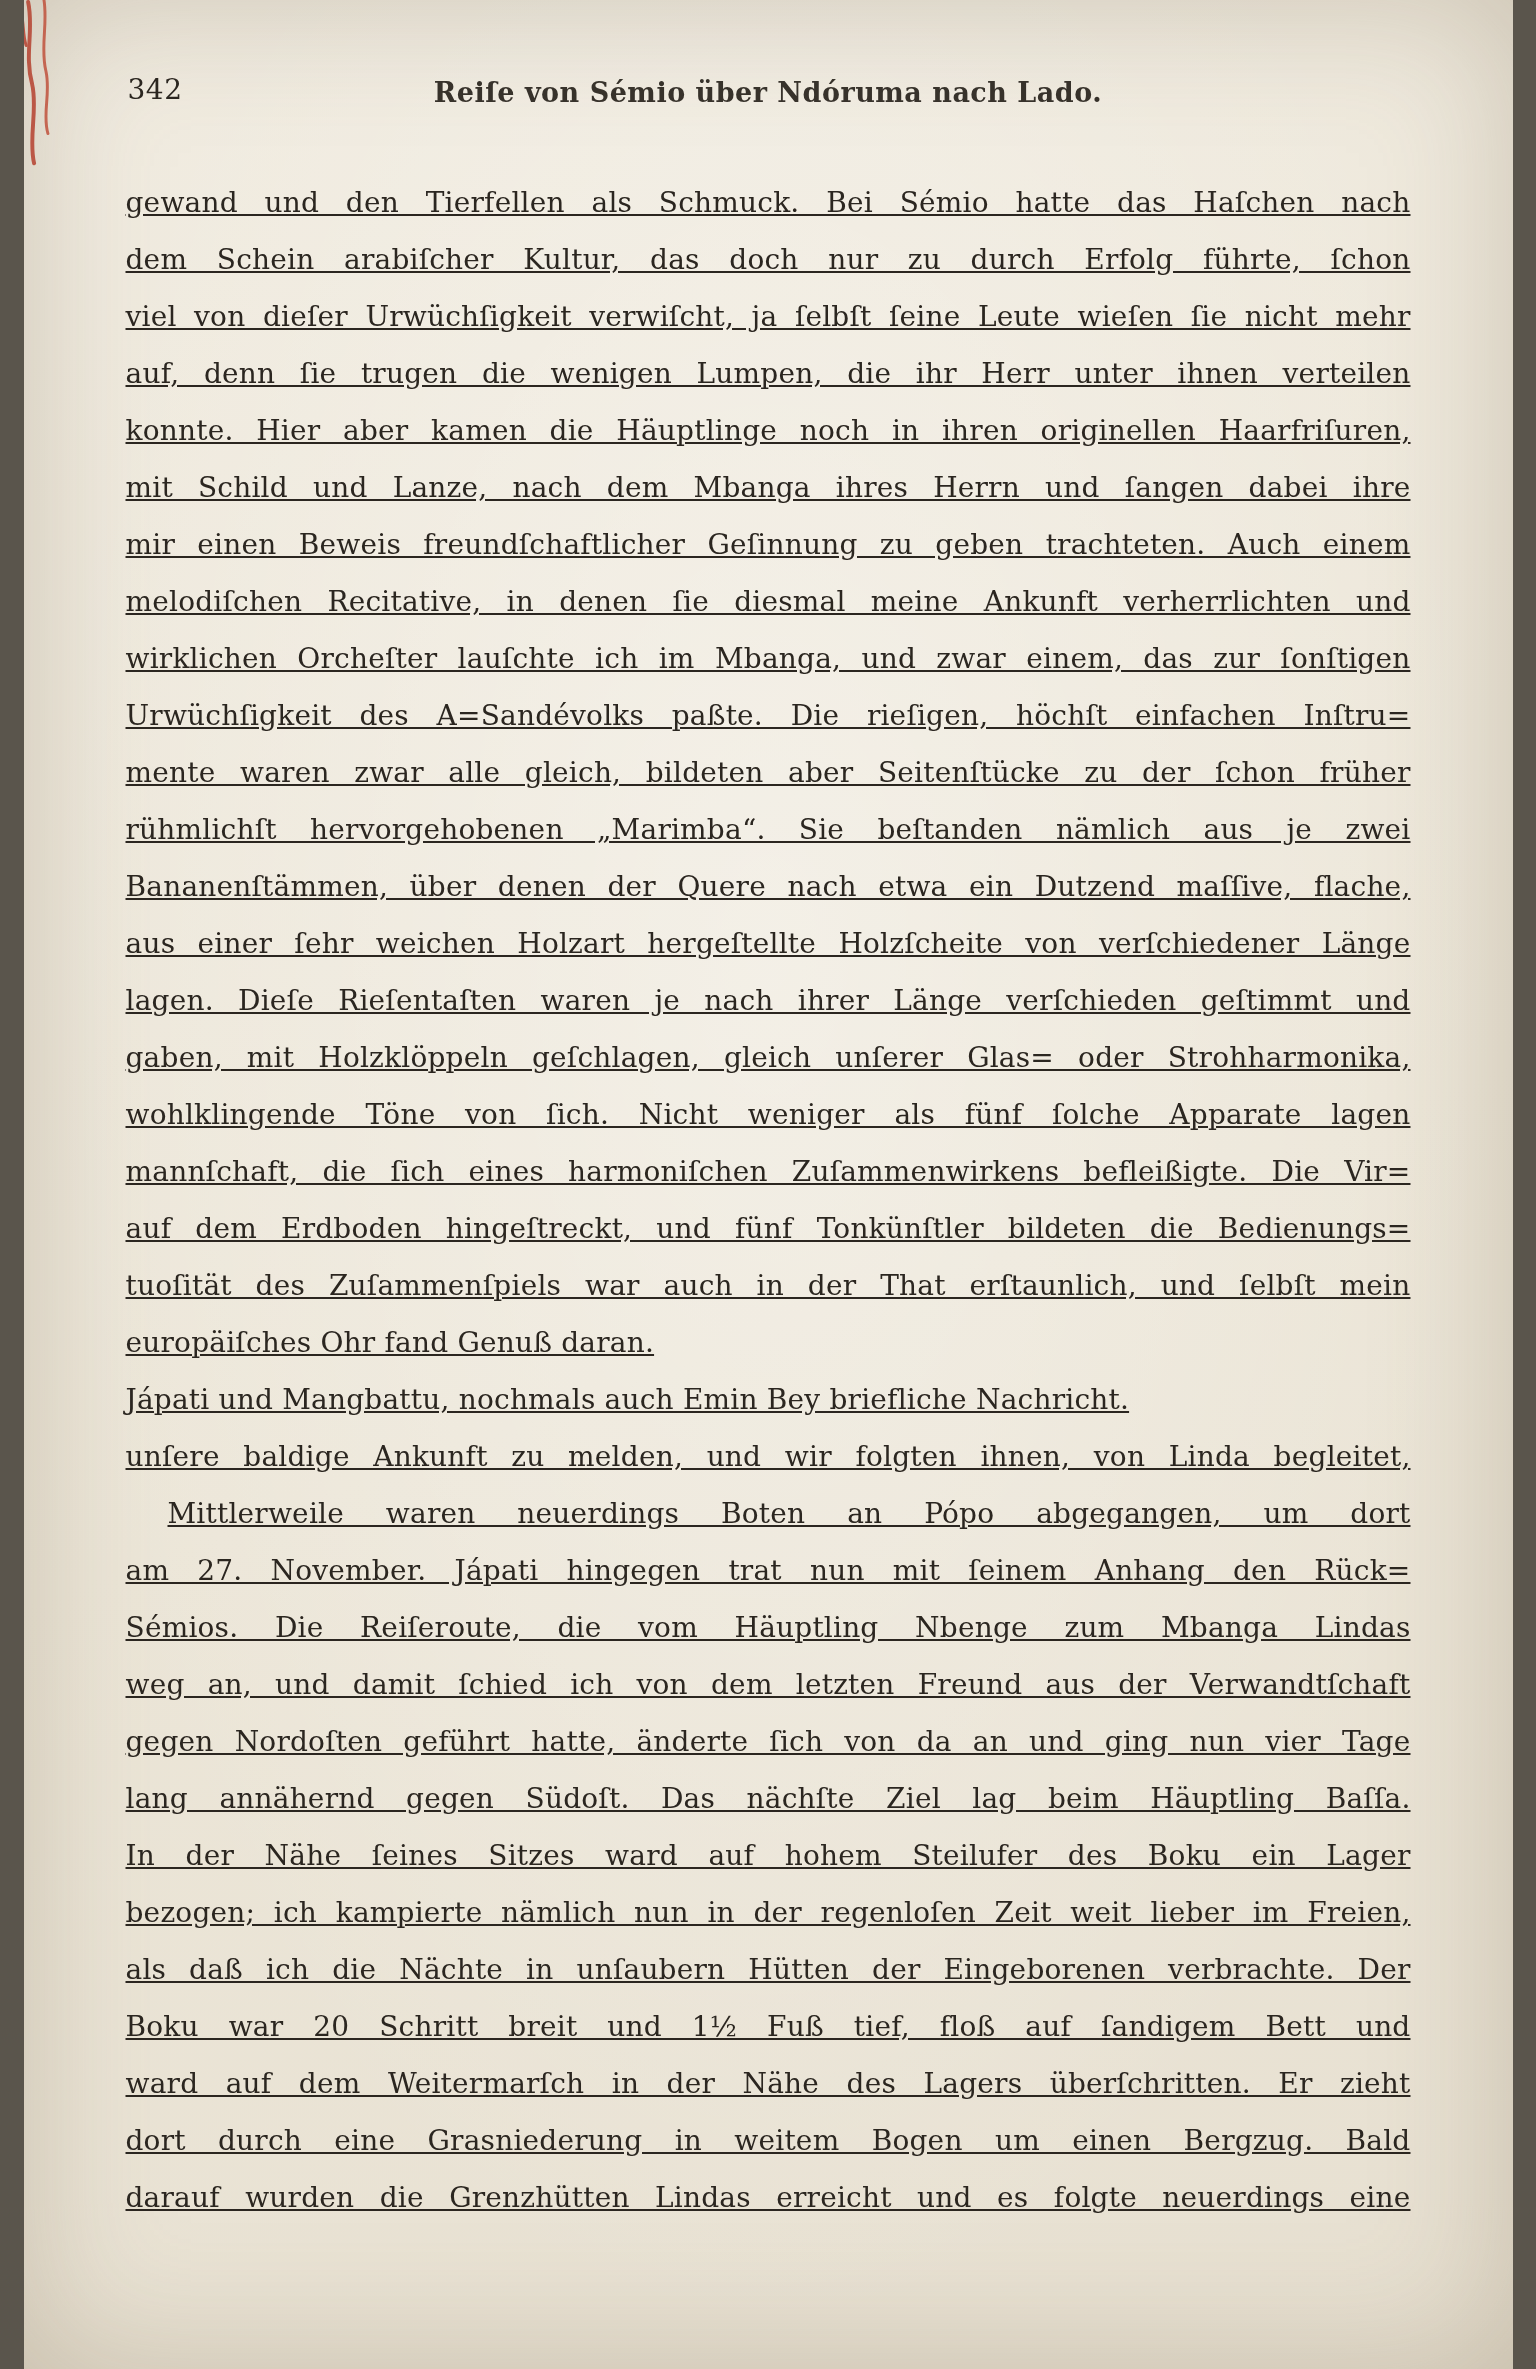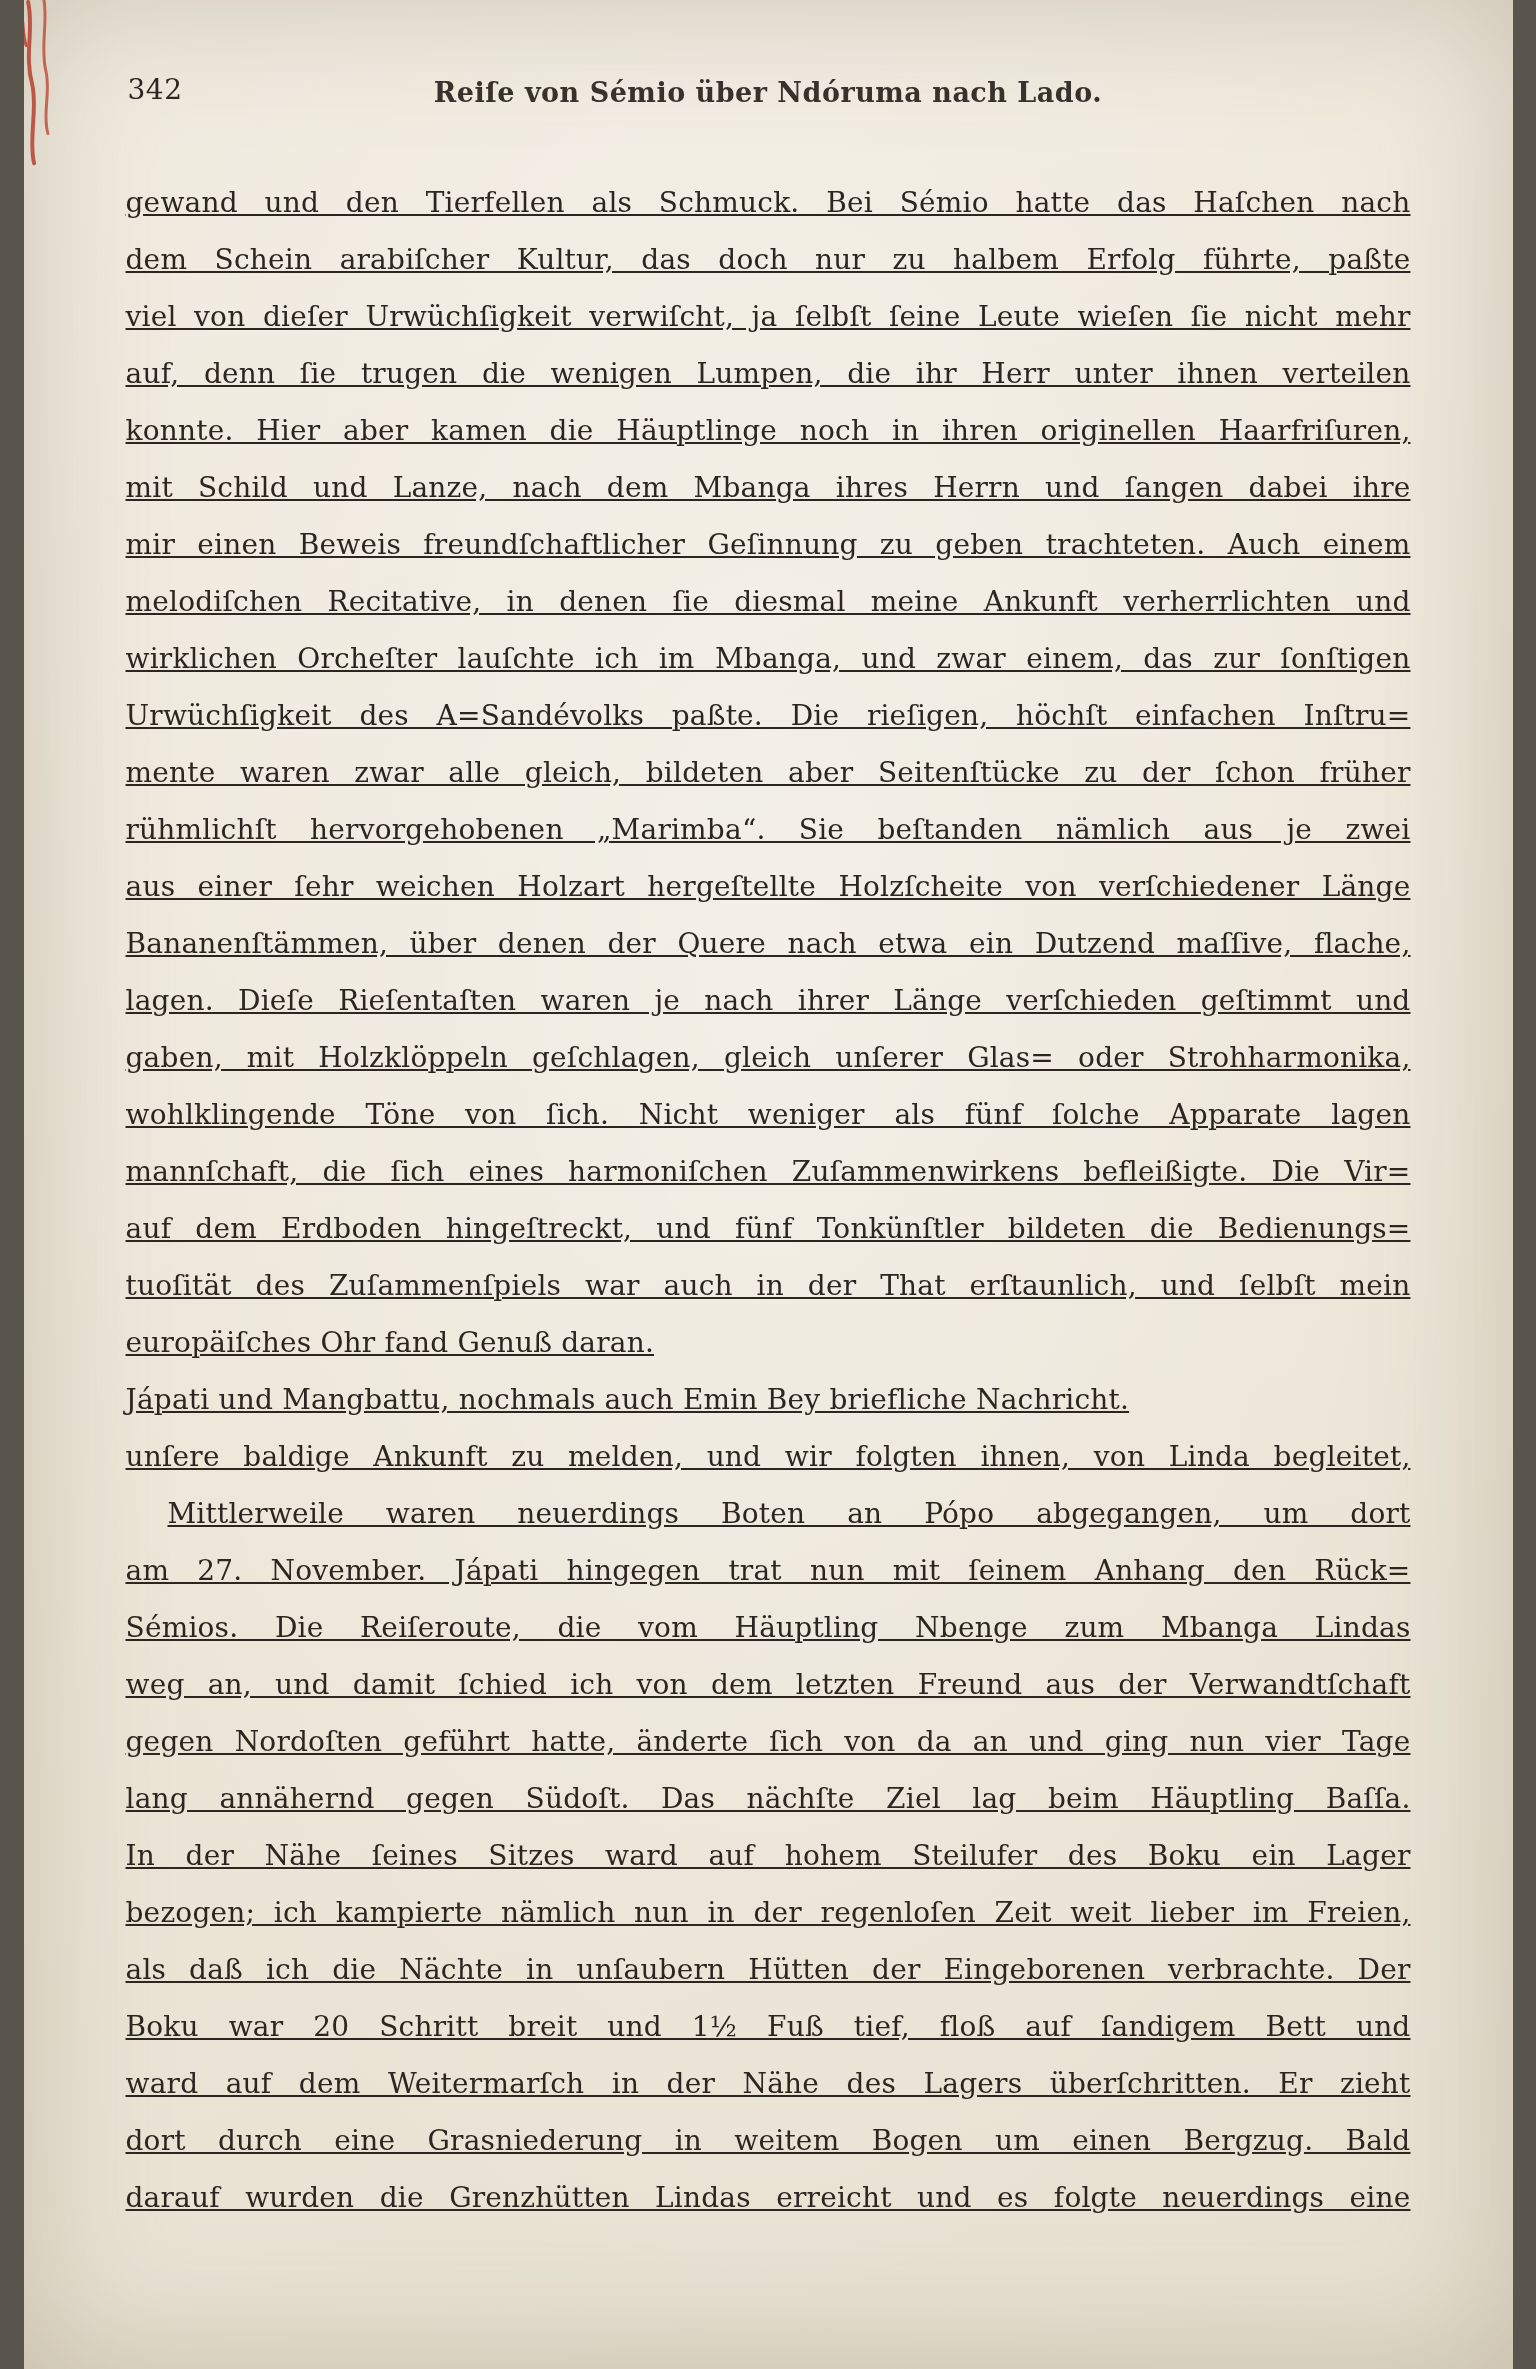--- a/index.html
+++ b/index.html
@@ -81,33 +81,33 @@
     <path d="M2 10 C 6 20, 4 34, 8 46" fill="none" stroke="#b5412f" stroke-width="3" stroke-linecap="round"></path>
   </svg>
 
   <div class="header-row">
     <span class="page-number">342</span>
     <span class="running-header">Reiſe von Sémio über Ndóruma nach Lado.</span>
   </div>
 
   <div class="body-text" id="body-text">
       <div class="text-line">gewand und den Tierfellen als Schmuck. Bei Sémio hatte das Haſchen nach</div>
-      <div class="text-line">dem Schein arabiſcher Kultur, das doch nur zu halbem Erfolg führte, paßte</div>
+      <div class="text-line">dem Schein arabiſcher Kultur, das doch nur zu durch Erfolg führte, ſchon</div>
       <div class="text-line">viel von dieſer Urwüchſigkeit verwiſcht, ja ſelbſt ſeine Leute wieſen ſie nicht mehr</div>
       <div class="text-line">auf, denn ſie trugen die wenigen Lumpen, die ihr Herr unter ihnen verteilen</div>
       <div class="text-line">konnte. Hier aber kamen die Häuptlinge noch in ihren originellen Haarfriſuren,</div>
       <div class="text-line">mit Schild und Lanze, nach dem Mbanga ihres Herrn und ſangen dabei ihre</div>
       <div class="text-line">mir einen Beweis freundſchaftlicher Geſinnung zu geben trachteten. Auch einem</div>
       <div class="text-line">melodiſchen Recitative, in denen ſie diesmal meine Ankunft verherrlichten und</div>
       <div class="text-line">wirklichen Orcheſter lauſchte ich im Mbanga, und zwar einem, das zur ſonſtigen</div>
       <div class="text-line">Urwüchſigkeit des A=Sandévolks paßte. Die rieſigen, höchſt einfachen Inſtru=</div>
       <div class="text-line">mente waren zwar alle gleich, bildeten aber Seitenſtücke zu der ſchon früher</div>
       <div class="text-line">rühmlichſt hervorgehobenen „Marimba“. Sie beſtanden nämlich aus je zwei</div>
+      <div class="text-line">Bananenſtämmen, über denen der Quere nach etwa ein Dutzend maſſive, flache,</div>
       <div class="text-line">aus einer ſehr weichen Holzart hergeſtellte Holzſcheite von verſchiedener Länge</div>
-      <div class="text-line">Bananenſtämmen, über denen der Quere nach etwa ein Dutzend maſſive, flache,</div>
       <div class="text-line">lagen. Dieſe Rieſentaſten waren je nach ihrer Länge verſchieden geſtimmt und</div>
       <div class="text-line">gaben, mit Holzklöppeln geſchlagen, gleich unſerer Glas= oder Strohharmonika,</div>
       <div class="text-line">wohlklingende Töne von ſich. Nicht weniger als fünf ſolche Apparate lagen</div>
       <div class="text-line">mannſchaft, die ſich eines harmoniſchen Zuſammenwirkens befleißigte. Die Vir=</div>
       <div class="text-line">auf dem Erdboden hingeſtreckt, und fünf Tonkünſtler bildeten die Bedienungs=</div>
       <div class="text-line">tuoſität des Zuſammenſpiels war auch in der That erſtaunlich, und ſelbſt mein</div>
       <div class="text-line last-left">europäiſches Ohr fand Genuß daran.</div>
       <div class="text-line last-left">Jápati und Mangbattu, nochmals auch Emin Bey briefliche Nachricht.</div>
       <div class="text-line">unſere baldige Ankunft zu melden, und wir folgten ihnen, von Linda begleitet,</div>
       <div class="text-line indent">Mittlerweile waren neuerdings Boten an Pópo abgegangen, um dort</div>

